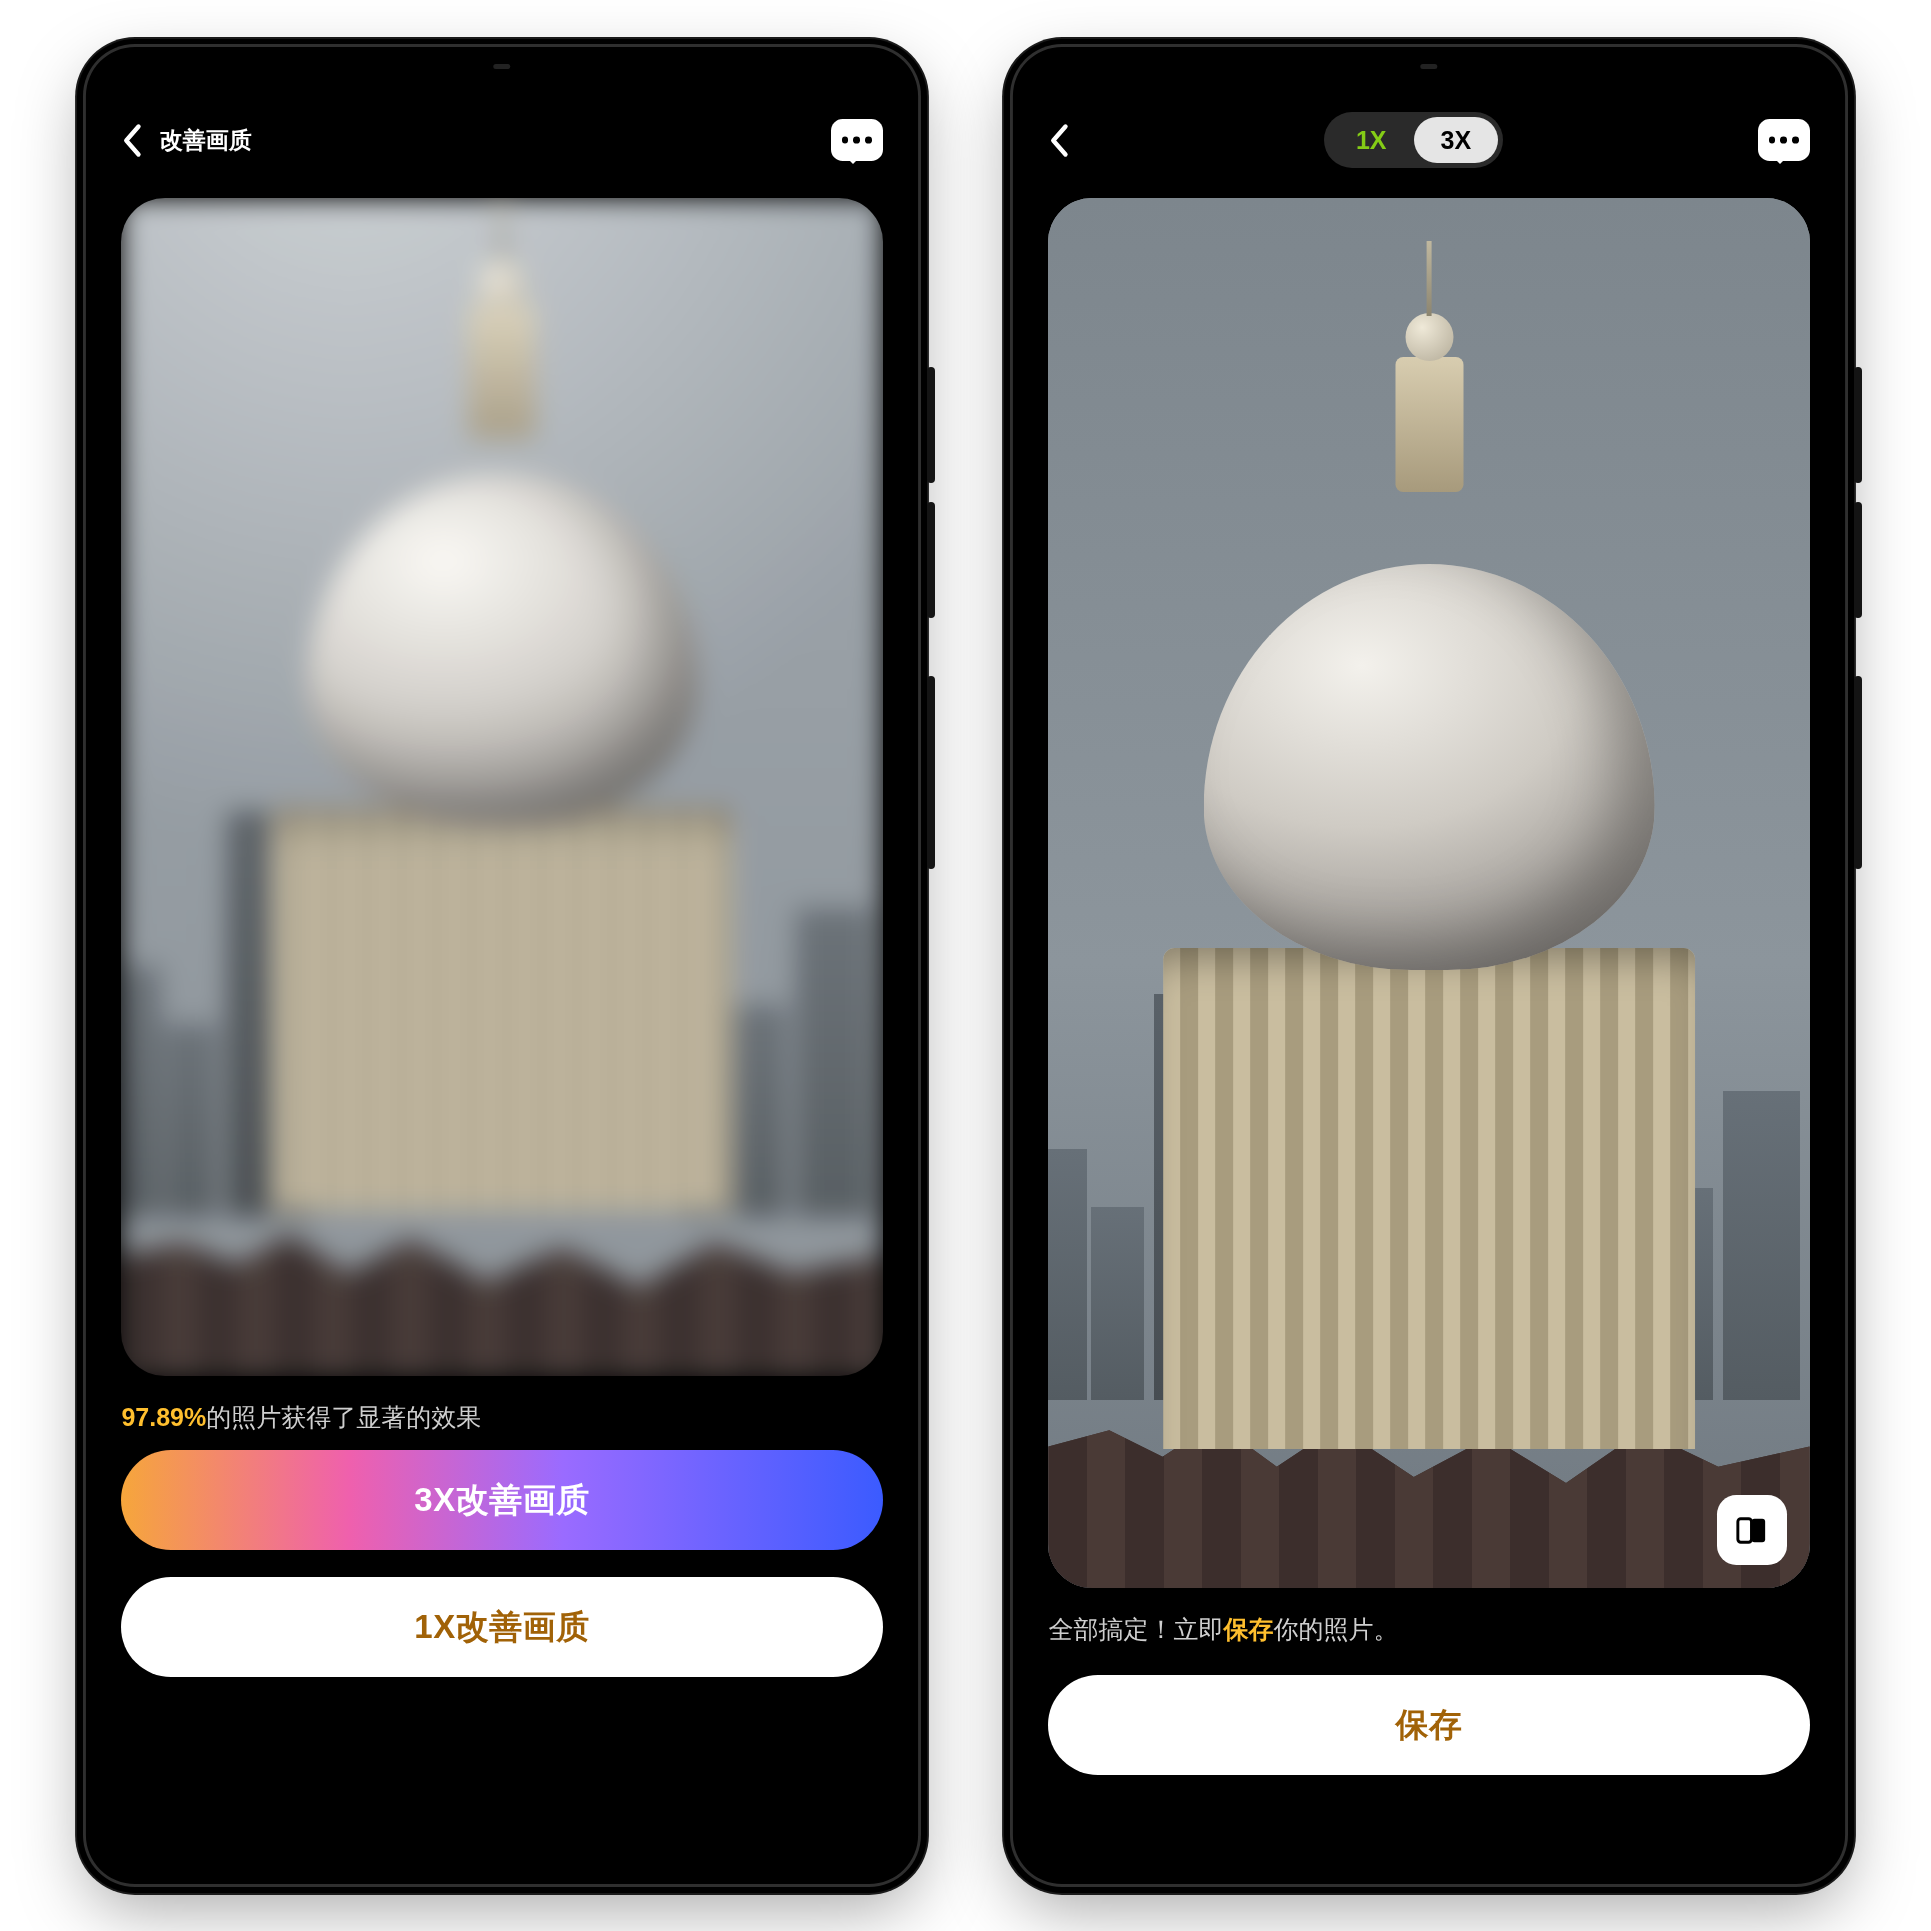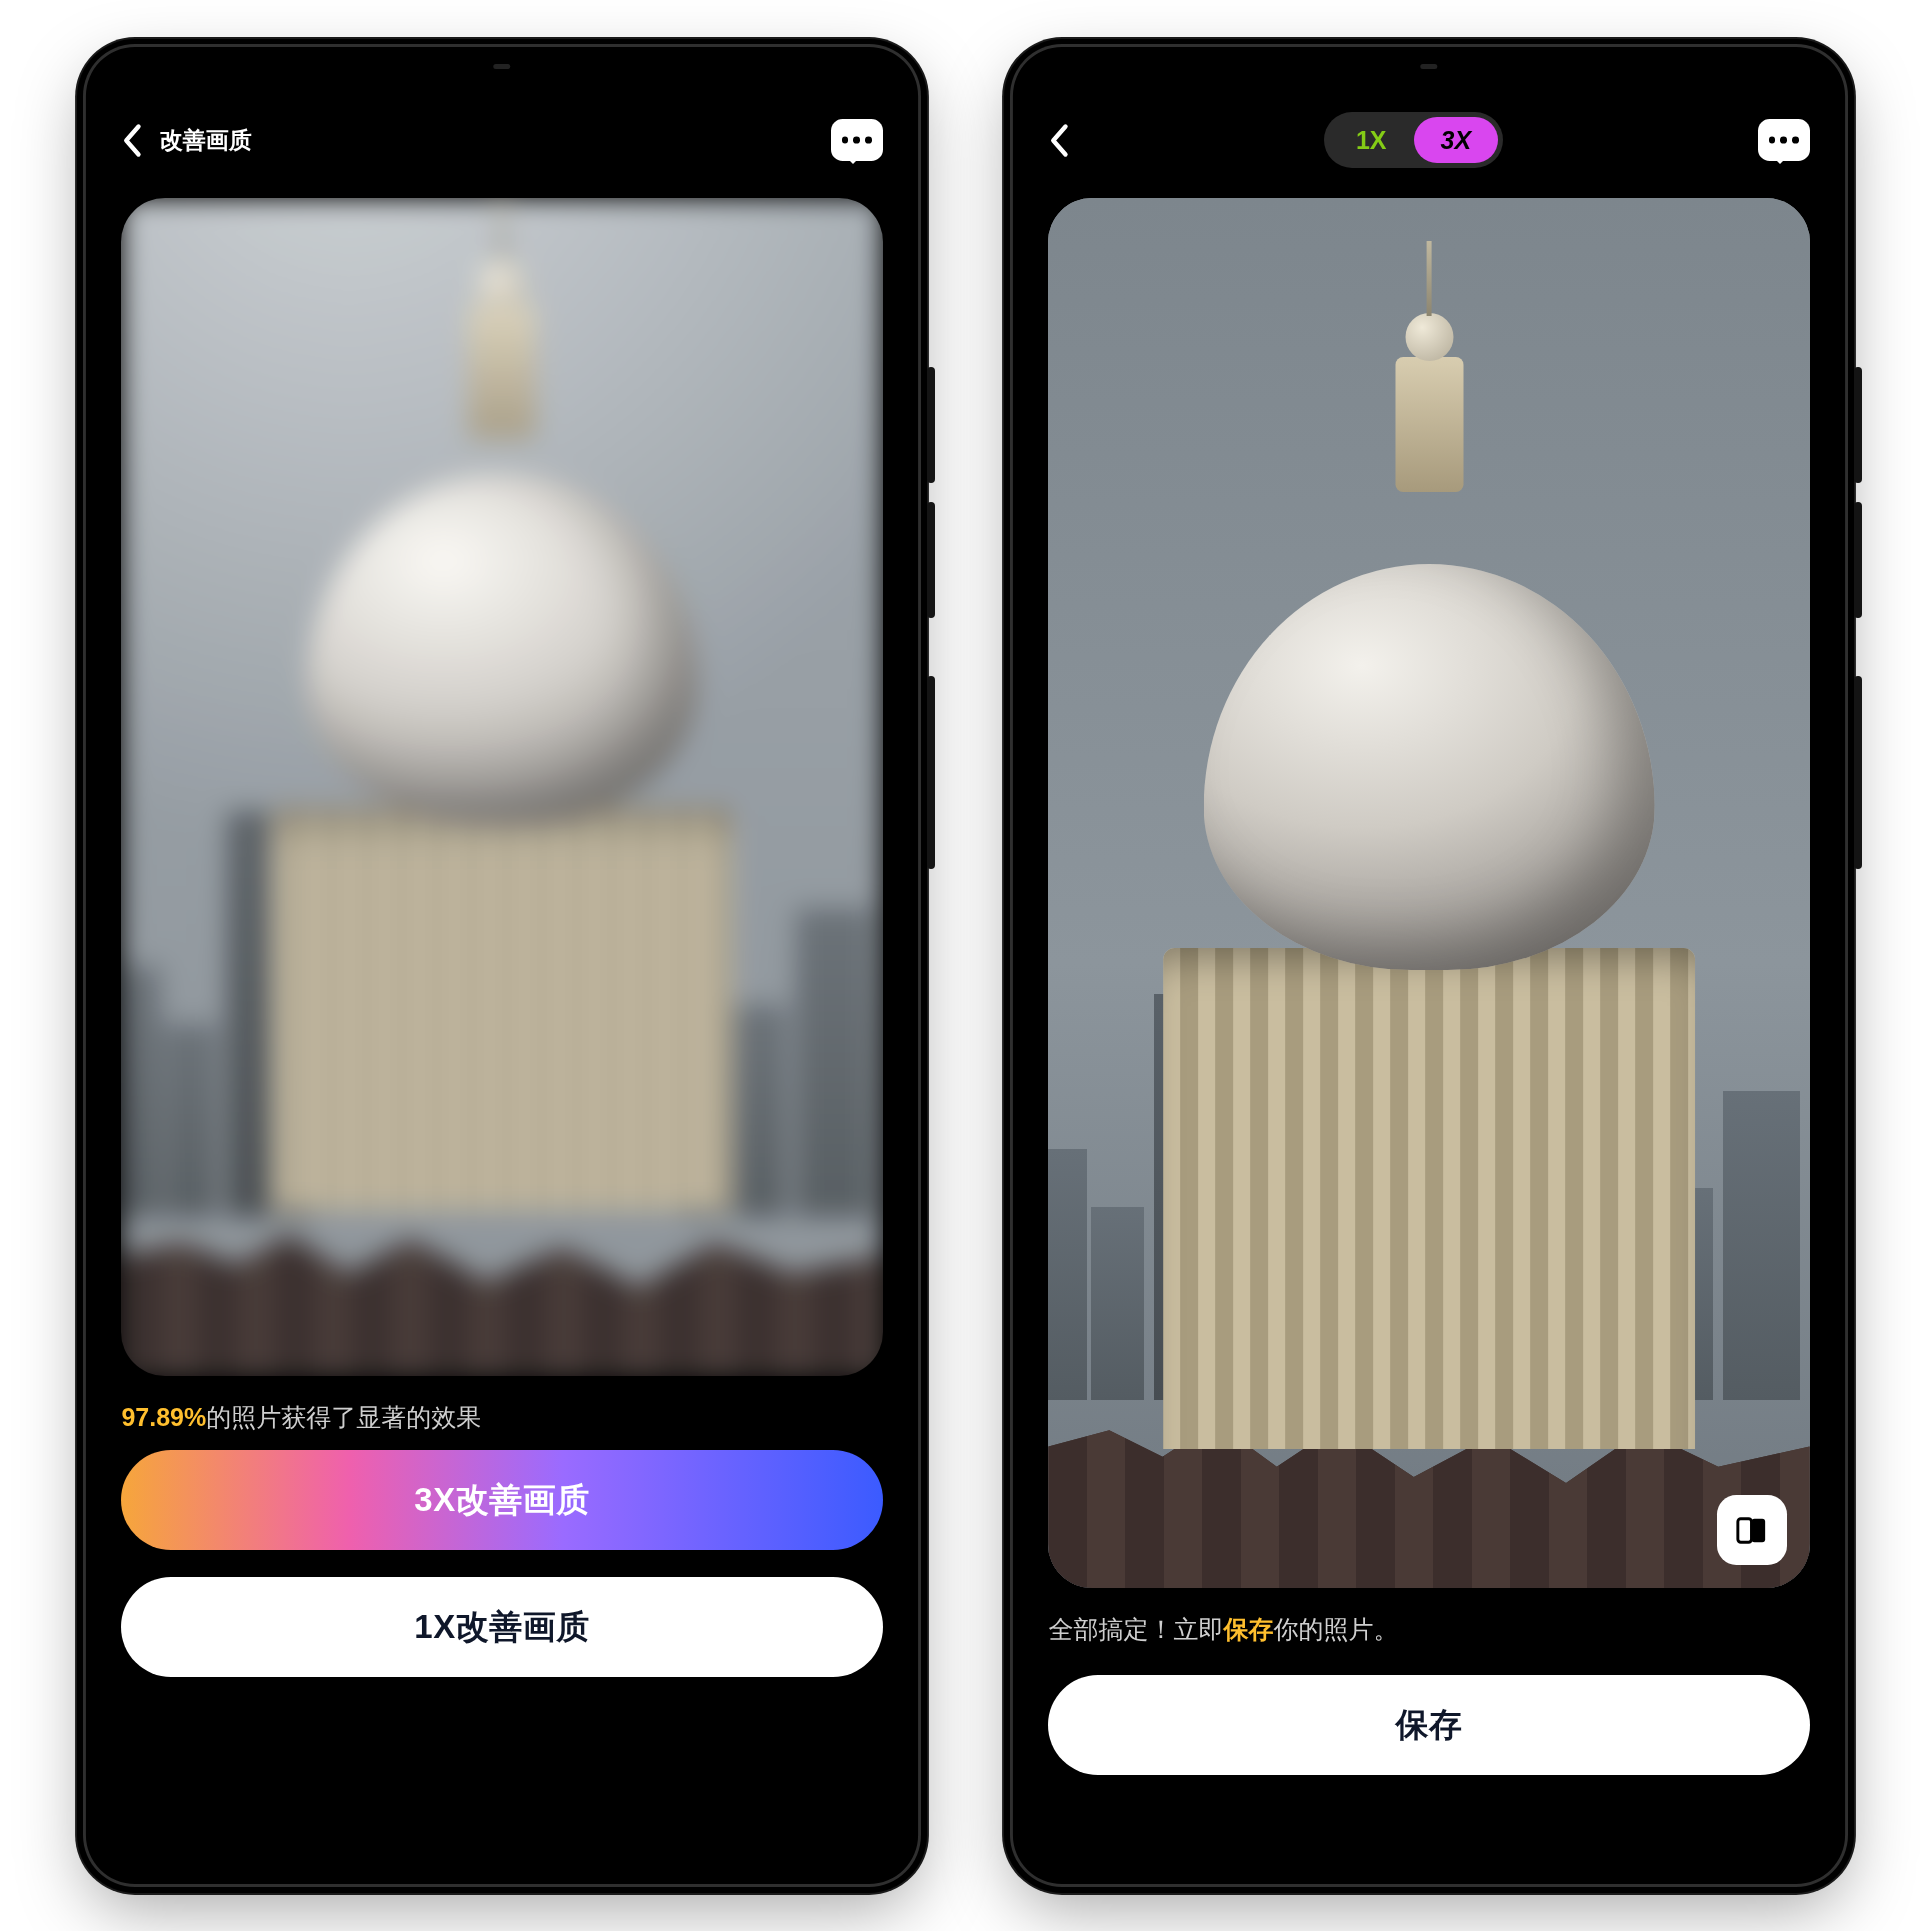--- a/index.html
+++ b/index.html
@@ -118,21 +118,21 @@
     padding: 0 27px;
     height: 46px;
     display: flex;
     align-items: center;
     justify-content: center;
     font-size: 25px;
     font-weight: 800;
     color: #84cc16;
     border-radius: 965px;
   }
-  .seg-item.active { background: #d946ef; color: #000; font-style: italic; }
+  .seg-item.active { background: #e5e5e5; color: #000; }
 
   
   .img-frame {
     margin-top: 19.3px;
     position: relative;
     border-radius: 44px;
     overflow: hidden;
     background: #000;
   }
   .img-frame.left  { height: 1178px; }
@@ -264,21 +264,21 @@
     font-size: 33px;
     font-weight: 800;
     letter-spacing: 0.5px;
   }
   .btn-gradient {
     color: #fff;
     background: linear-gradient(90deg,#f6a63b 0%,#ef60ad 30%,#9a6bff 58%,#3b5bff 100%);
     margin-top: 16px;
   }
   .btn-white {
-    color: #0f172a;
+    color: #a16207;
     background: #fff;
   }
   .btn + .btn { margin-top: 27px; }
   .phone2 .btn { margin-top: 29px; }
 
 </style>
 </head>
 <body>
 
 <div class="stage">

